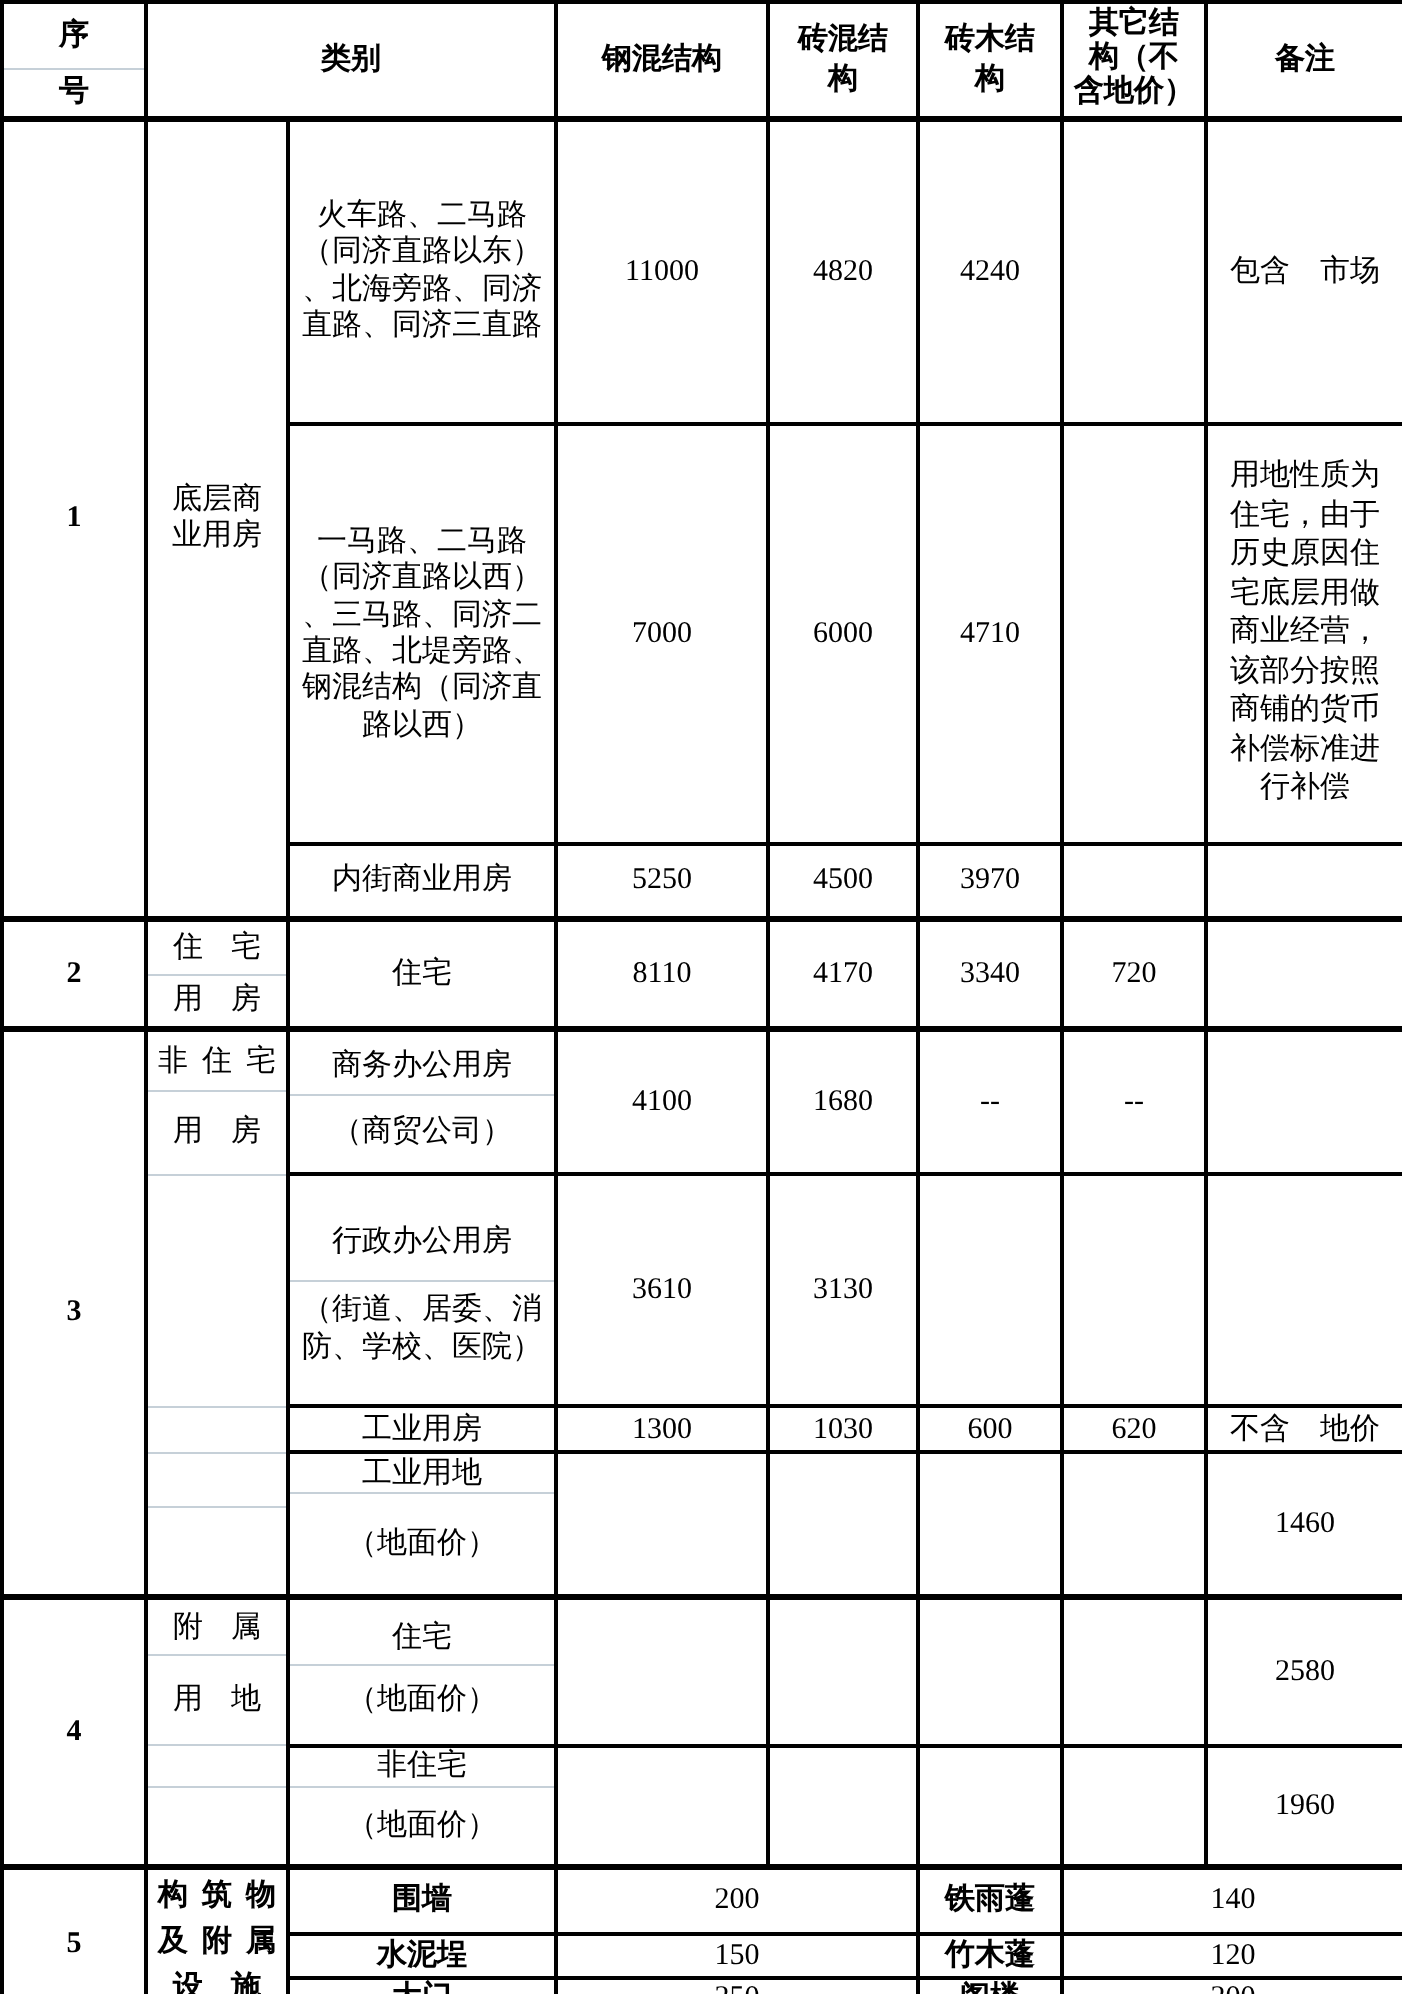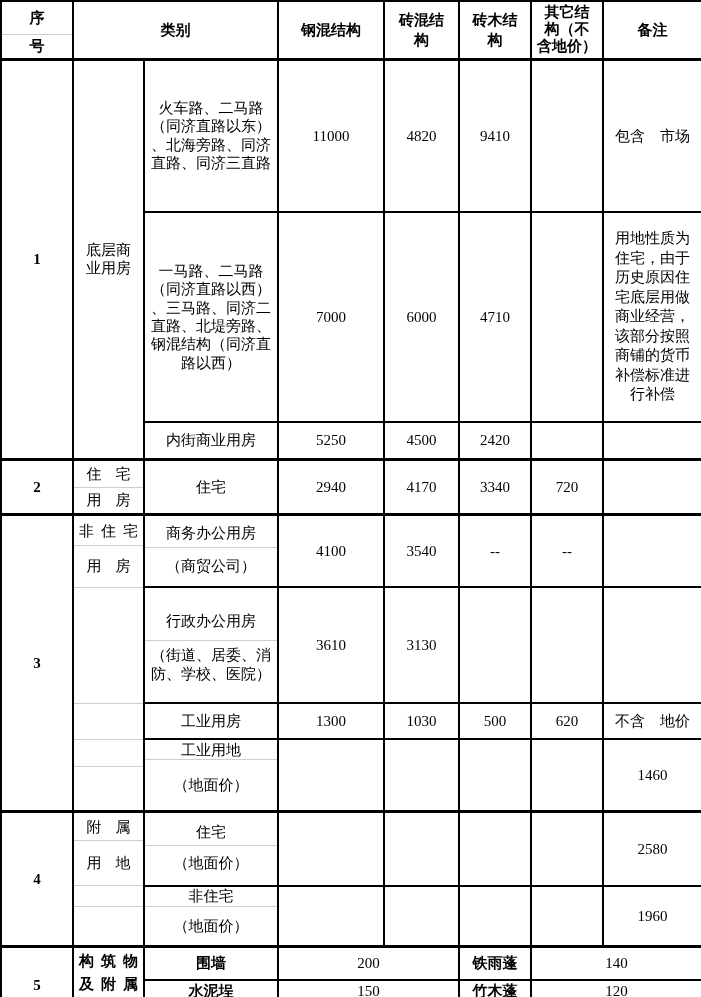--- a/index.html
+++ b/index.html
@@ -74,21 +74,21 @@
   <tr style="height:153px">
     <td rowspan="3" class="bold">1</td>
     <td rowspan="3" class="pre">底层商
 业用房</td>
     <td class="pre lbl">火车路、二马路
 （同济直路以东）
 、北海旁路、同济
 直路、同济三直路</td>
     <td>11000</td>
     <td>4820</td>
-    <td>9410</td>
+    <td>4240</td>
     <td></td>
     <td>包含　市场</td>
   </tr>
 
   <tr style="height:210px">
     <td class="pre lbl">一马路、二马路
 （同济直路以西）
 、三马路、同济二
 直路、北堤旁路、
 钢混结构（同济直
@@ -105,39 +105,39 @@
 该部分按照
 商铺的货币
 补偿标准进
 行补偿</td>
   </tr>
 
   <tr style="height:37px">
     <td>内街商业用房</td>
     <td>5250</td>
     <td>4500</td>
-    <td>2420</td>
+    <td>3970</td>
     <td></td>
     <td></td>
   </tr>
 
   <tr class="thick" style="height:55px">
     <td class="bold">2</td>
     <td>
       <div class="segs" style="height:51px">
         <div class="seg divb" style="height:26px">
               <span class="ls2">住宅</span>
             </div>
         <div class="seg grow">
               <span class="ls2">用房</span>
             </div>
       </div>
     </td>
     <td>住宅</td>
-    <td>2940</td>
+    <td>8110</td>
     <td>4170</td>
     <td>3340</td>
     <td>720</td>
     <td></td>
   </tr>
 
   <tr class="thick" style="height:73px">
     <td rowspan="4" class="bold">3</td>
     <td class="fbot">
       <div class="segs" style="height:70px">
@@ -149,21 +149,21 @@
             </div>
       </div>
     </td>
     <td>
       <div class="segs" style="height:65px">
         <div class="seg divb" style="height:29px">商务办公用房</div>
         <div class="seg grow">（商贸公司）</div>
       </div>
     </td>
     <td>4100</td>
-    <td>3540</td>
+    <td>1680</td>
     <td>--</td>
     <td>--</td>
     <td></td>
   </tr>
 
   <tr style="height:116px">
     <td class="ftop fbot"></td>
     <td>
       <div class="segs" style="height:86px">
         <div class="seg divb" style="height:38px">行政办公用房</div>
@@ -171,26 +171,26 @@
 防、学校、医院）</div>
       </div>
     </td>
     <td>3610</td>
     <td>3130</td>
     <td></td>
     <td></td>
     <td></td>
   </tr>
 
-  <tr style="height:36px">
+  <tr style="height:23px">
     <td class="ftop fbot"></td>
     <td>工业用房</td>
     <td>1300</td>
     <td>1030</td>
-    <td>500</td>
+    <td>600</td>
     <td>620</td>
     <td>不含　地价</td>
   </tr>
 
   <tr style="height:58px">
     <td class="ftop">
       <div class="segs" style="height:55px">
         <div class="seg divb" style="height:19px"></div>
         <div class="seg grow"></div>
       </div>

